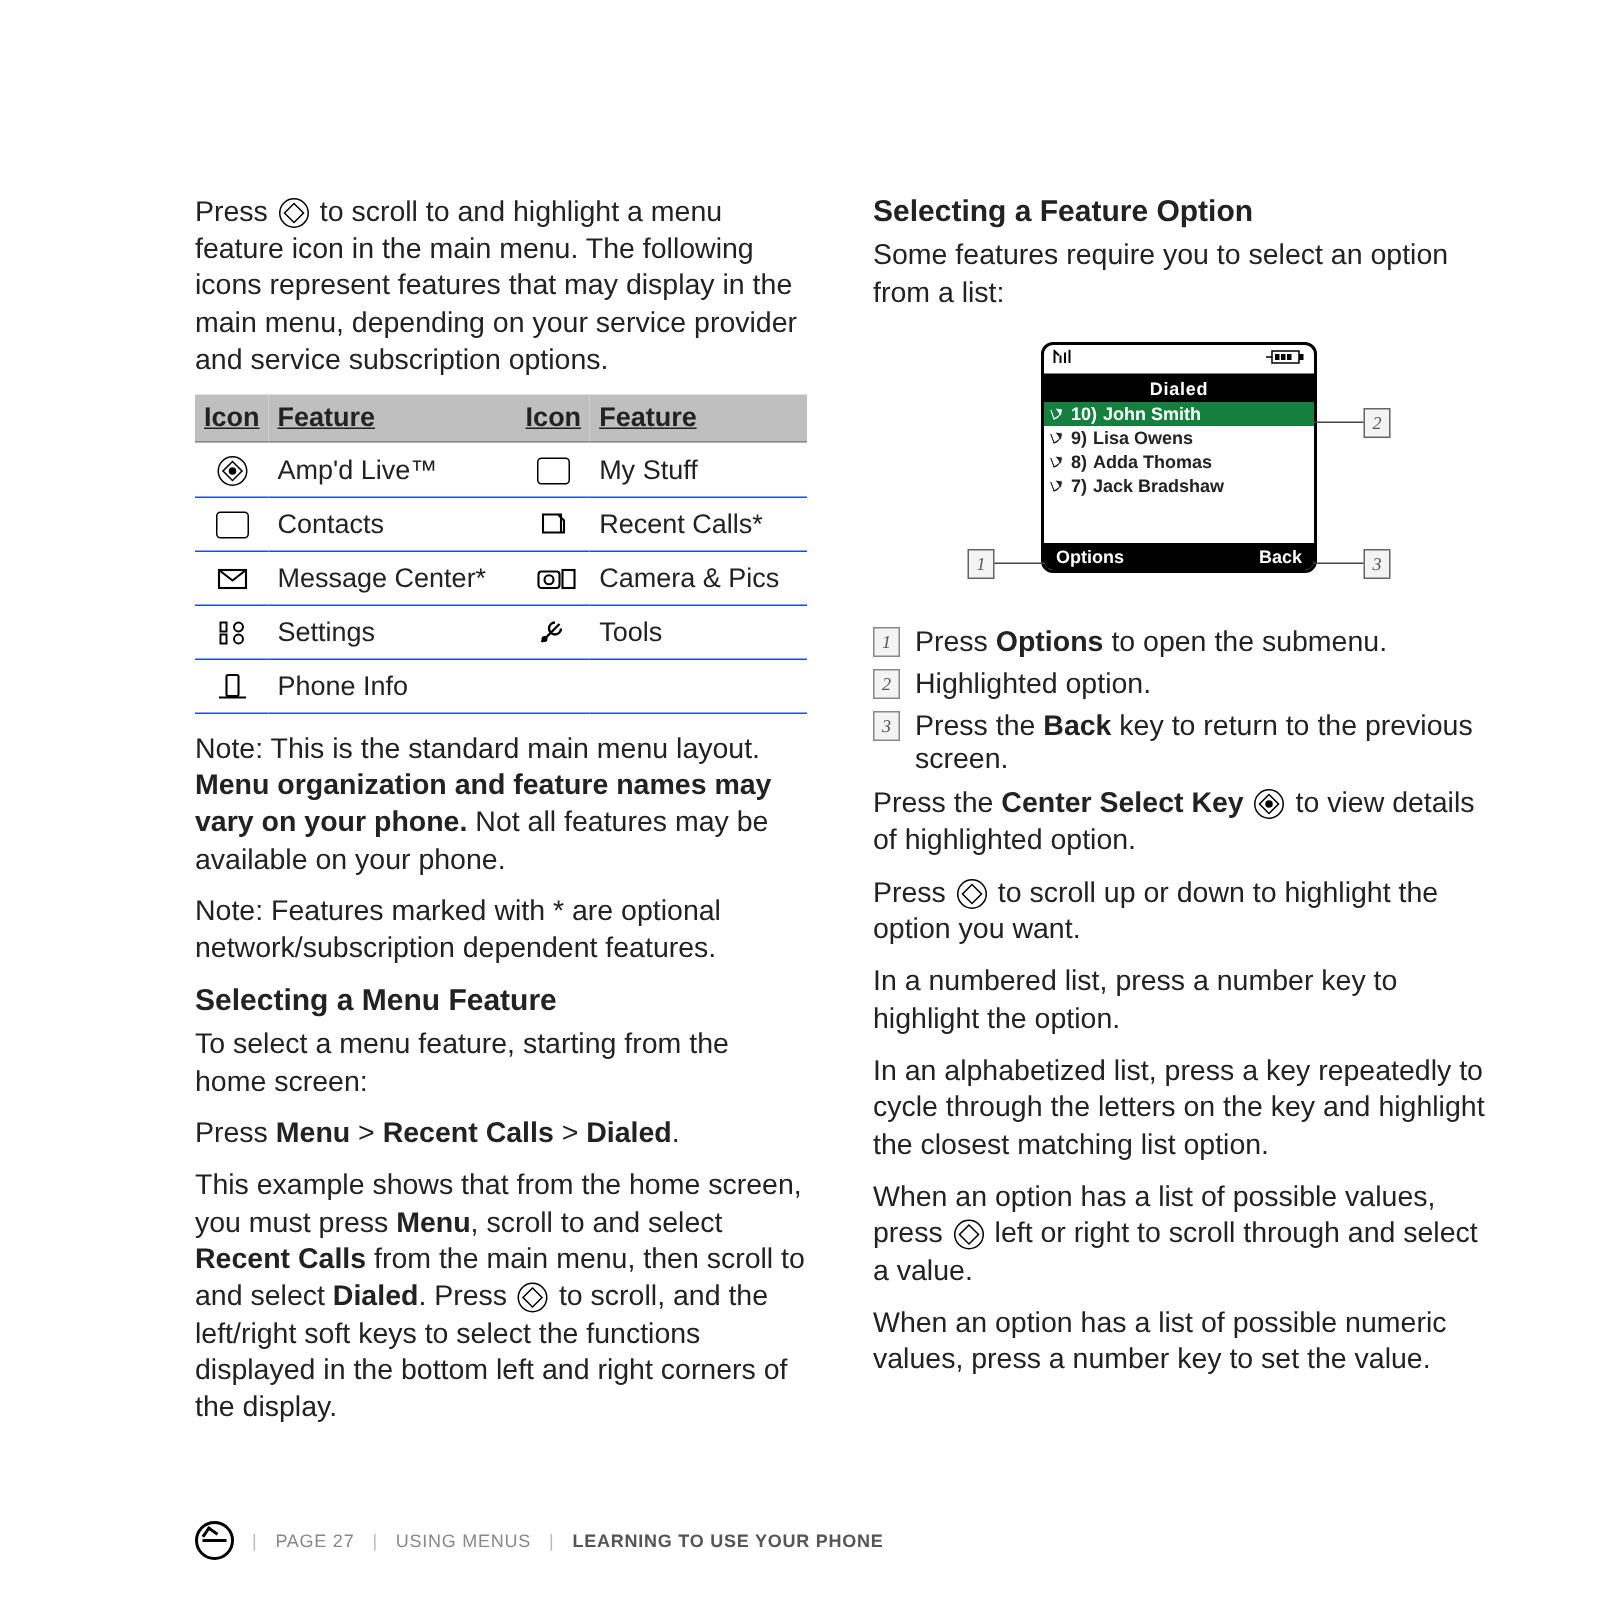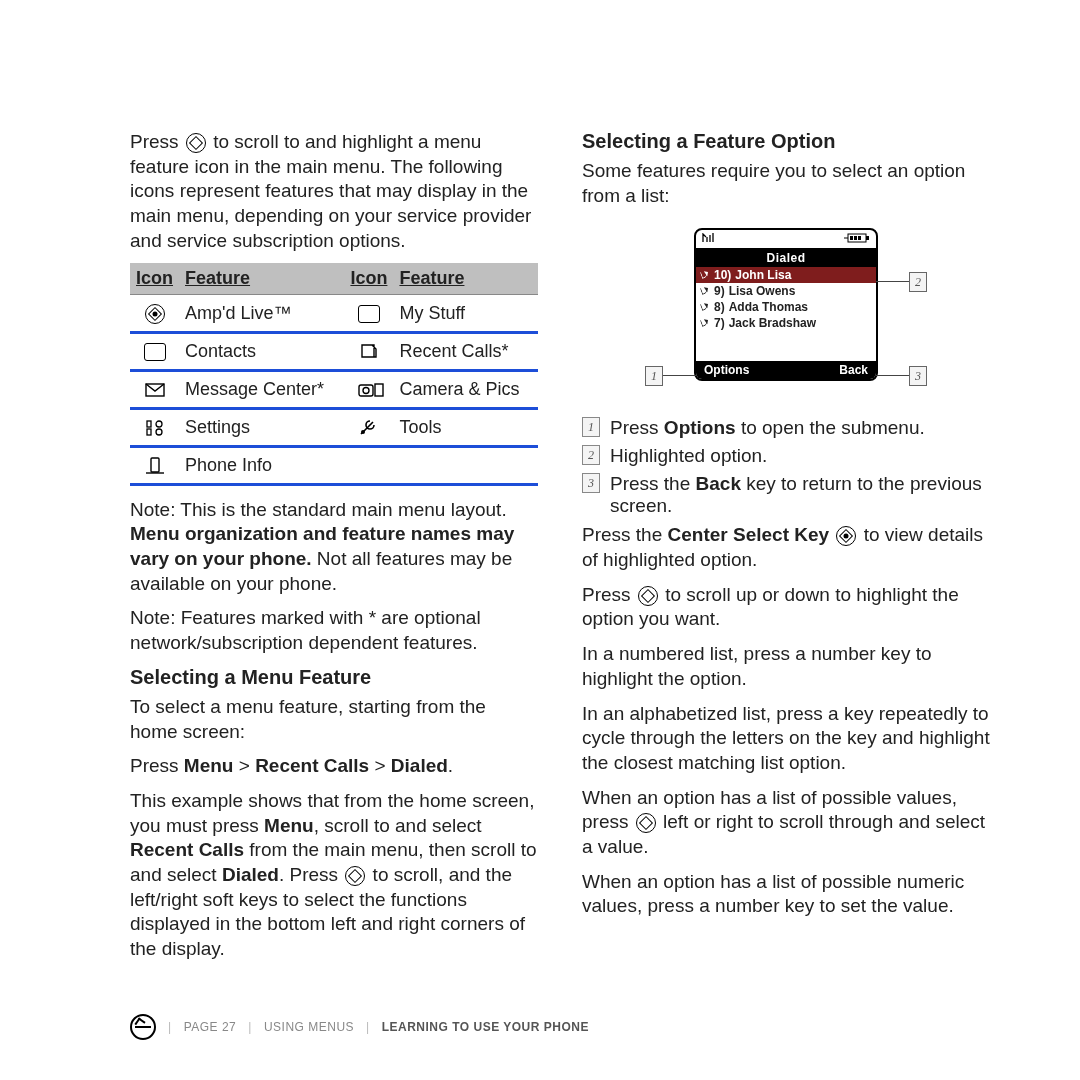--- a/index.html
+++ b/index.html
@@ -41,21 +41,21 @@
   
   table.feat{
     border-collapse:collapse;width:100%;font-size:18px;
     margin:6px 0 12px 0;
   }
   table.feat th{
     background:#bfbfbf;font-weight:700;text-align:left;
     padding:5px 6px;border-bottom:1px solid #888;text-decoration:underline;
   }
   table.feat td{
-    padding:7px 6px;border-bottom:3px solid #1d4ed8;
+    padding:7px 6px;border-bottom:1px solid #1d4ed8;
     vertical-align:middle;
   }
   table.feat td.ic{width:30px;text-align:center}
   .mi{ 
     display:inline-block;width:20px;height:16px;
     border:1.5px solid #000;border-radius:3px;
     position:relative;vertical-align:middle;
   }
   .ico{display:inline-block;width:22px;height:18px;position:relative;vertical-align:middle}
   
@@ -75,21 +75,21 @@
   .titlebar{
     background:#000;color:#fff;text-align:center;
     font-weight:700;padding:2px 0;letter-spacing:.5px;
     font-family:Arial,sans-serif;font-size:12px;
   }
   .entry{
     padding:1px 4px;font-weight:700;font-size:12px;
     font-family:Arial,sans-serif;
     display:flex;gap:4px;align-items:center;
   }
-  .entry.sel{background:#7f1d1d;color:#fff}
+  .entry.sel{background:#15803d;color:#fff}
   .callin{
     display:inline-block;width:10px;height:10px;position:relative;
   }
   .callin::before{
     content:"";position:absolute;left:1px;top:1px;width:6px;height:6px;
     border:1px solid currentColor;border-radius:0 0 6px 0;
     border-top:none;border-right:none;transform:rotate(-20deg);
   }
   .callin::after{
     content:"";position:absolute;right:-1px;top:-1px;
@@ -260,21 +260,21 @@
                 <rect x="10" y="3" width="3" height="4" fill="#000"></rect>
                 <rect x="14" y="3" width="3" height="4" fill="#000"></rect>
                 <path d="M0 5h4" stroke="#000"></path>
               </svg>
           </span>
         </div>
         <div class="titlebar">Dialed</div>
         <div class="entry sel">
           <span class="callin"></span>
           <span>10)</span>
-          <span>John Lisa</span>
+          <span>John Smith</span>
         </div>
         <div class="entry">
           <span class="callin"></span>
           <span>9)</span>
           <span>Lisa Owens</span>
         </div>
         <div class="entry">
           <span class="callin"></span>
           <span>8)</span>
           <span>Adda Thomas</span>

